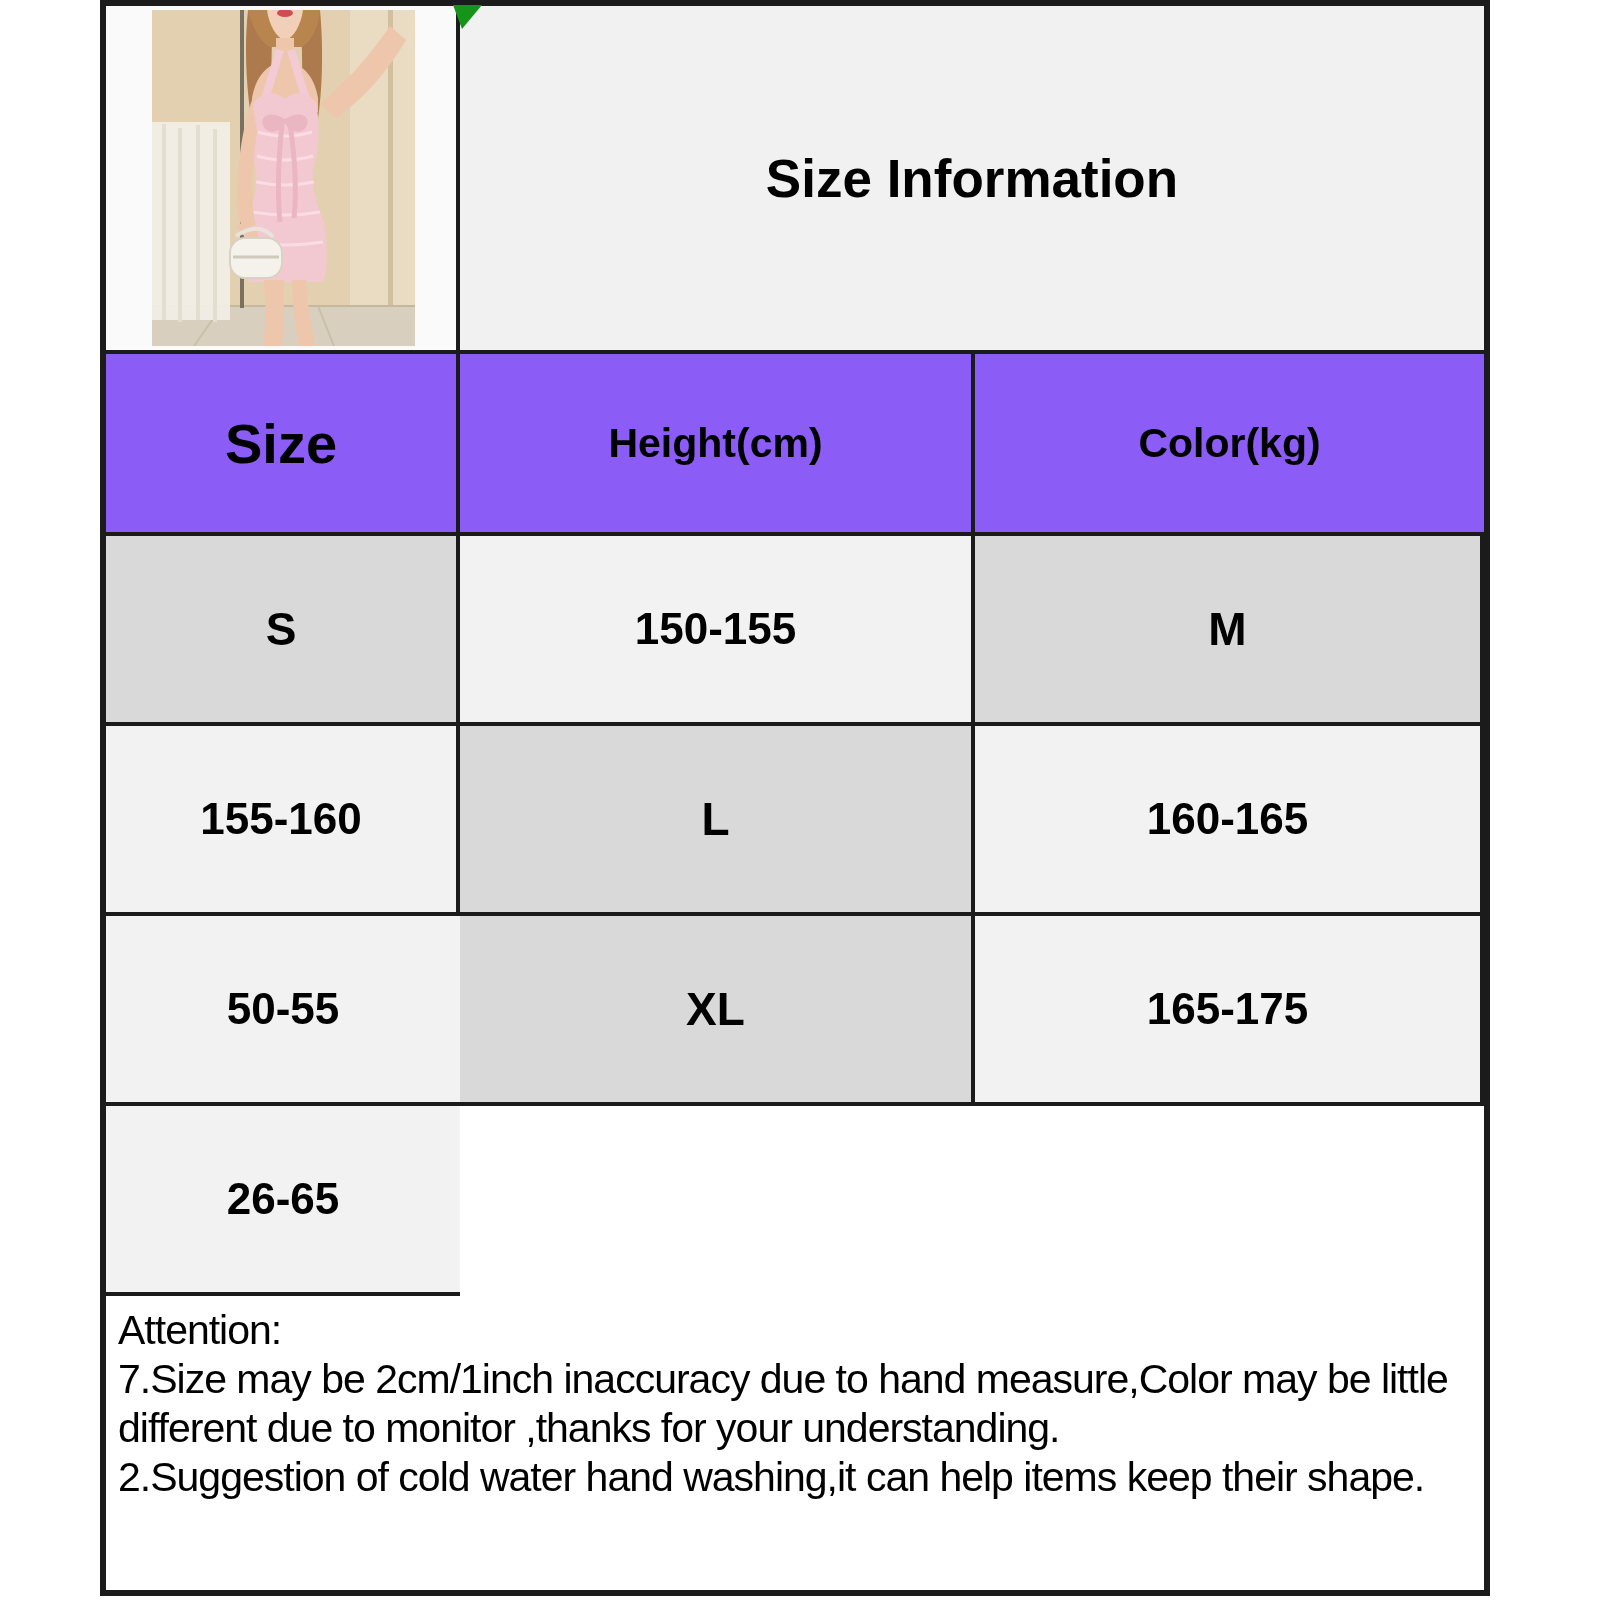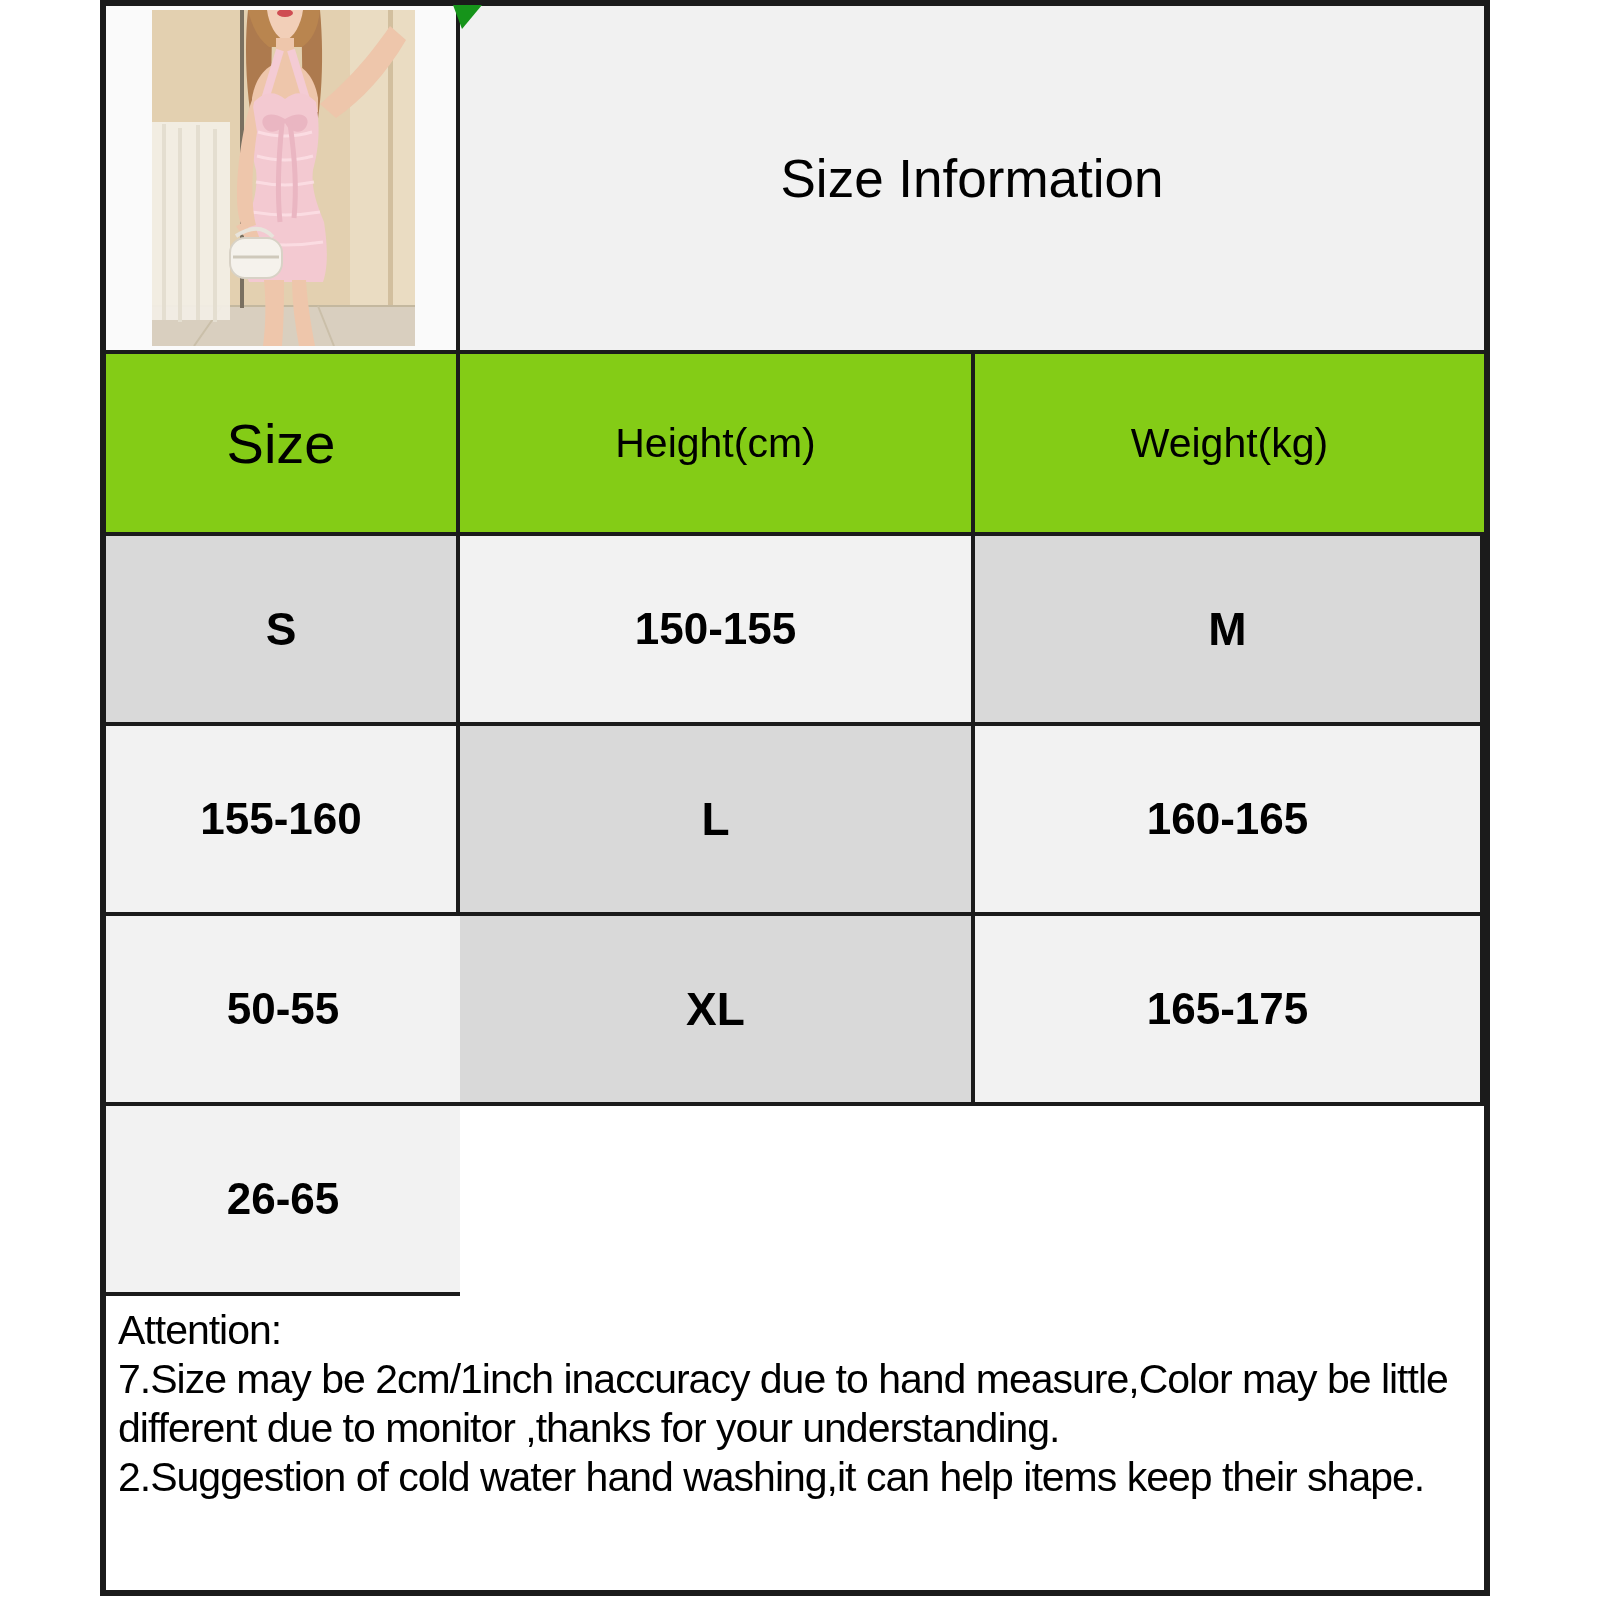--- a/index.html
+++ b/index.html
@@ -19,23 +19,23 @@
     box-sizing:border-box;
     border-right:4px solid #1b1b1b; border-bottom:4px solid #1b1b1b;
     display:flex; align-items:center; justify-content:center;
     overflow:hidden;
   }
   .no-right { border-right:none; }
   .photo-cell { background:#fafafa; position:relative; display:block; }
   .photo-cell svg { position:absolute; left:46px; top:4px; }
   .title-cell {
     grid-column:2 / 4; background:#f1f1f1;
-    font-size:53px; font-weight:normal; letter-spacing:0px;justify-content:center;
+    font-size:53px; font-weight:bold; letter-spacing:0px;justify-content:center;
   }
-  .head-cell { background:#84cc16; font-weight:normal; }
+  .head-cell { background:#8b5cf6; font-weight:bold; }
   .size-head { font-size:56px; }
   .col-head  { font-size:41px; }
   .size-cell { background:#d9d9d9; font-size:46px; font-weight:bold; }
   .data-cell { background:#f2f2f2; font-size:44px; font-weight:bold;text-align:center; }
   .attention-cell {
     grid-column:1 / 4; background:#ffffff;
     border-right:none; border-bottom:none;
     display:block; padding:10px 7px 0 12px;
     font-size:41px; line-height:49px; letter-spacing:-1px;
     font-weight:normal;
@@ -108,21 +108,21 @@
       <span>Size Information</span>
     </div>
 
     <div class="cell head-cell size-head">
       <span>Size</span>
     </div>
     <div class="cell head-cell col-head">
       <span>Height(cm)</span>
     </div>
     <div class="cell head-cell col-head no-right">
-      <span>Weight(kg)</span>
+      <span>Color(kg)</span>
     </div>
 
     <div class="cell size-cell">
       <span>S</span>
     </div>
     <div class="cell data-cell">
       <span>150-155</span>
     </div>
 
     <div class="cell size-cell">

